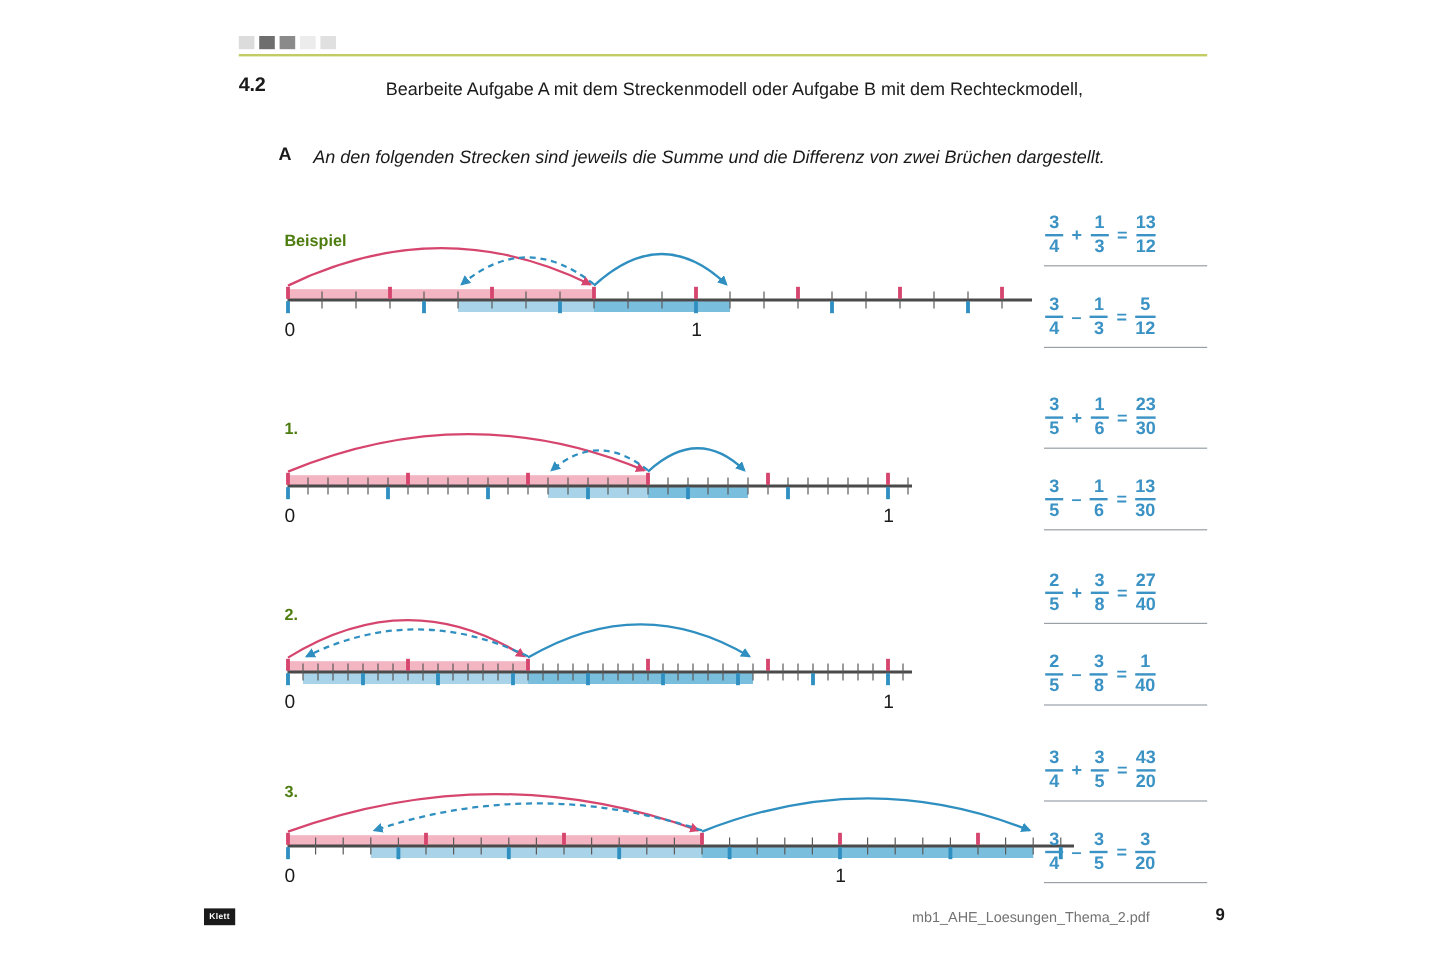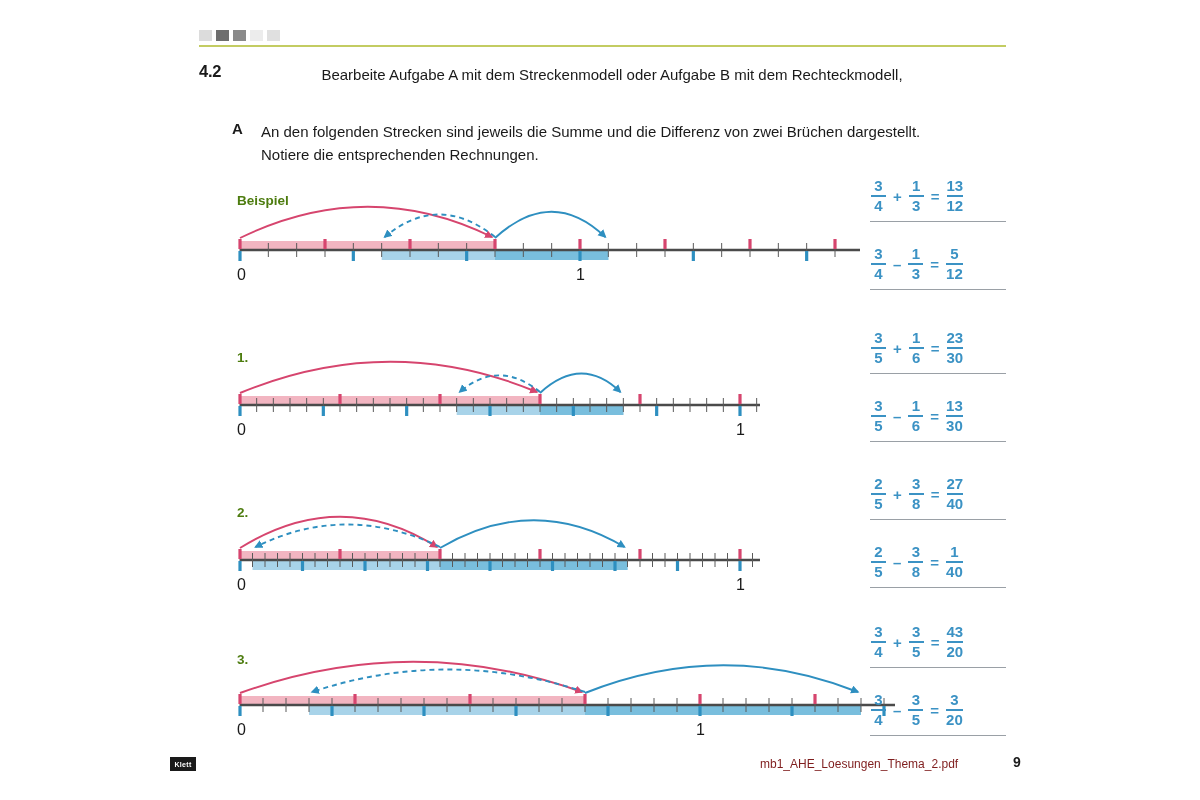--- a/index.html
+++ b/index.html
@@ -16,21 +16,21 @@
 
   .rule{position:absolute;left:199px;top:45px;width:807px;height:2px;background:#c3cc62;}
 
   
   .task-num{position:absolute;left:199px;top:62px;font-size:16.5px;font-weight:700;letter-spacing:-.2px;}
   .task-body{position:absolute;left:232px;top:63px;width:760px;font-size:15px;line-height:23px;color:#1a1a1a;}
   .task-body div{white-space:nowrap;text-align:center;}
 
   .sub-letter{position:absolute;left:232px;top:120px;font-size:15px;font-weight:700;}
   .sub-body{position:absolute;left:261px;top:120px;width:760px;font-size:15px;line-height:23px;}
-  .sub-body div{white-space:nowrap;}
+  .sub-body div{white-space:nowrap;font-style:italic;}
 
   
   .nl-block{position:absolute;left:0;width:1200px;}
   .nl-label{position:absolute;font-size:13.5px;font-weight:700;color:#4d7c0f;}
   .nl-svg{position:absolute;left:195px;}
 
   
   .eq-group{position:absolute;}
   .eq-row{position:relative;height:46px;width:136px;}
   .eq-line{display:flex;align-items:center;height:40px;color:#3b92c4;font-size:15px;}
@@ -39,21 +39,21 @@
   .frac .bar{width:100%;min-width:15px;height:1.6px;background:#3b92c4;margin:1.5px 0;}
   .frac .den{font-size:15px;}
   .op{font-size:15px;font-weight:700;margin:0 6px;}
   .eq-underline{position:absolute;left:0;bottom:0;width:136px;height:1px;background:#9aa0a6;}
 
   
   .foot-logo{position:absolute;left:170px;top:757px;width:26px;height:14px;
      background:#1a1a1a;display:flex;align-items:center;justify-content:center;}
   .foot-logo span{color:#fff;font-size:7px;font-weight:700;letter-spacing:.3px;}
   .foot-copy{position:absolute;left:204px;top:757px;font-size:12px;color:#2a2a2a;}
-  .foot-file{position:absolute;left:760px;top:757px;font-size:12px;color:#7f1d1d;}
+  .foot-file{position:absolute;left:760px;top:757px;font-size:12px;color:#737373;}
   .foot-page{position:absolute;left:1013px;top:754px;font-size:14px;font-weight:700;color:#1a1a1a;}
 </style>
 </head>
 <body>
 
 <div class="page">
 
   <div class="prog-squares">
     <div class="sq" style="background: rgb(220, 220, 220);"></div>
     <div class="sq" style="background: rgb(110, 110, 110);"></div>
@@ -65,21 +65,20 @@
   <div class="rule"></div>
 
   <div class="task-num">4.2</div>
   <div class="task-body">
     <div>Bearbeite Aufgabe A mit dem Streckenmodell oder Aufgabe B mit dem Rechteckmodell,</div>
   </div>
 
   <div class="sub-letter">A</div>
   <div class="sub-body">
     <div>An den folgenden Strecken sind jeweils die Summe und die Differenz von zwei Brüchen dargestellt.</div>
-    <div>Notiere die entsprechenden Rechnungen.</div>
   </div>
 
   <div id="nl-host">
       <div class="nl-block" style="top: 185px;">
         <div class="nl-label" style="left: 237px; top: 8px;">Beispiel</div>
         <svg width="700" height="100" viewBox="0 0 700 100" class="nl-svg" style="top: 0px;">
           <rect x="45" y="56" width="255" height="9" fill="#f2b5c1"></rect>
           <rect x="186.66666666666669" y="66" width="226.66666666666663" height="9" fill="#a8d3e9"></rect>
           <rect x="300" y="66" width="113.33333333333331" height="9" fill="#79bedd"></rect>
           <line x1="45" y1="65" x2="665" y2="65" stroke="#4a4a4a" stroke-width="2.4"></line>

